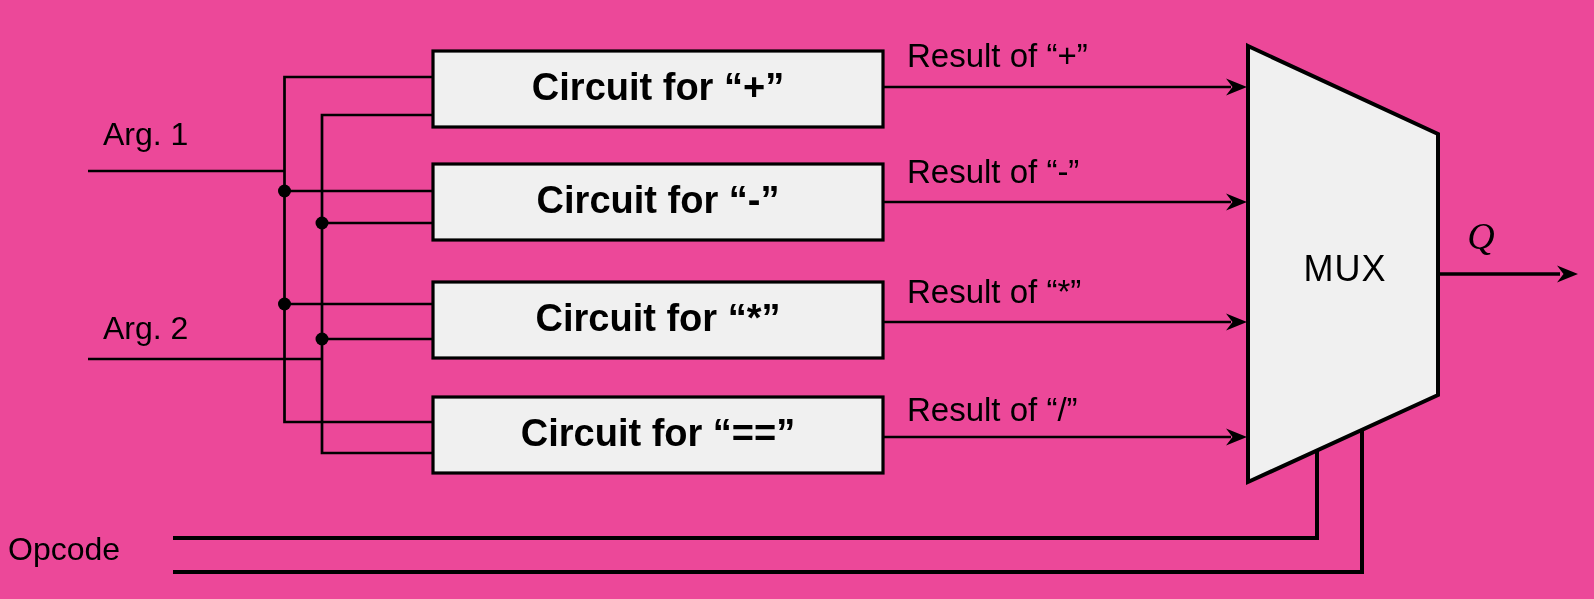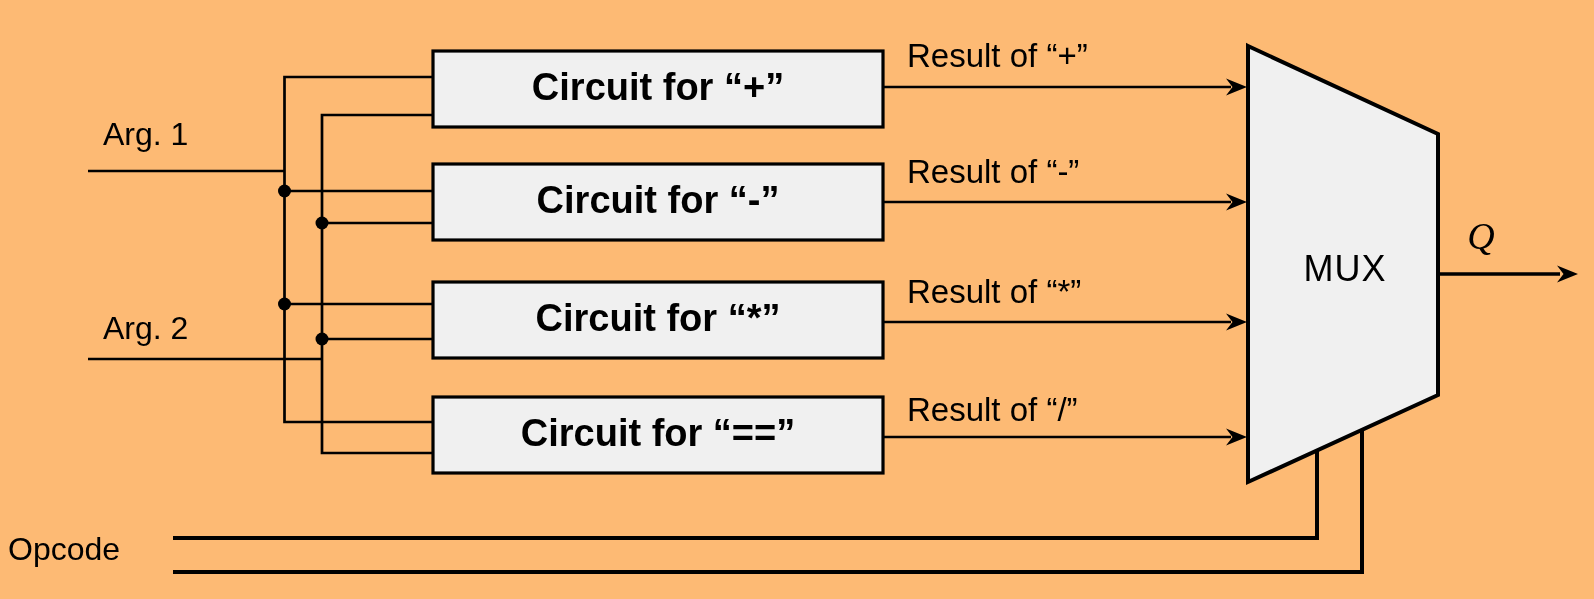--- a/index.html
+++ b/index.html
@@ -1,20 +1,20 @@
 <!DOCTYPE html>
 <html><head>
 <meta charset="utf-8">
 <style>
   html, body { margin: 0; padding: 0; background: #ffffff; }
   .stage {
     position: relative;
     width: 1594px;
     height: 599px;
-    background: #fdba74;
+    background: #ec4899;
     font-family: "Liberation Sans", sans-serif;
     overflow: hidden;
   }
   svg { display: block; }
   text { fill: #000000; }
   .lbl      { font-size: 32px; font-family: "Liberation Sans", sans-serif; }
   .res-lbl  { font-size: 33px; font-family: "Liberation Sans", sans-serif; }
   .box-lbl  { font-size: 38px; font-weight: bold; text-anchor: middle;
               font-family: "Liberation Sans", sans-serif; }
   .mux-lbl  { font-size: 36px; text-anchor: middle; letter-spacing: 1px;

